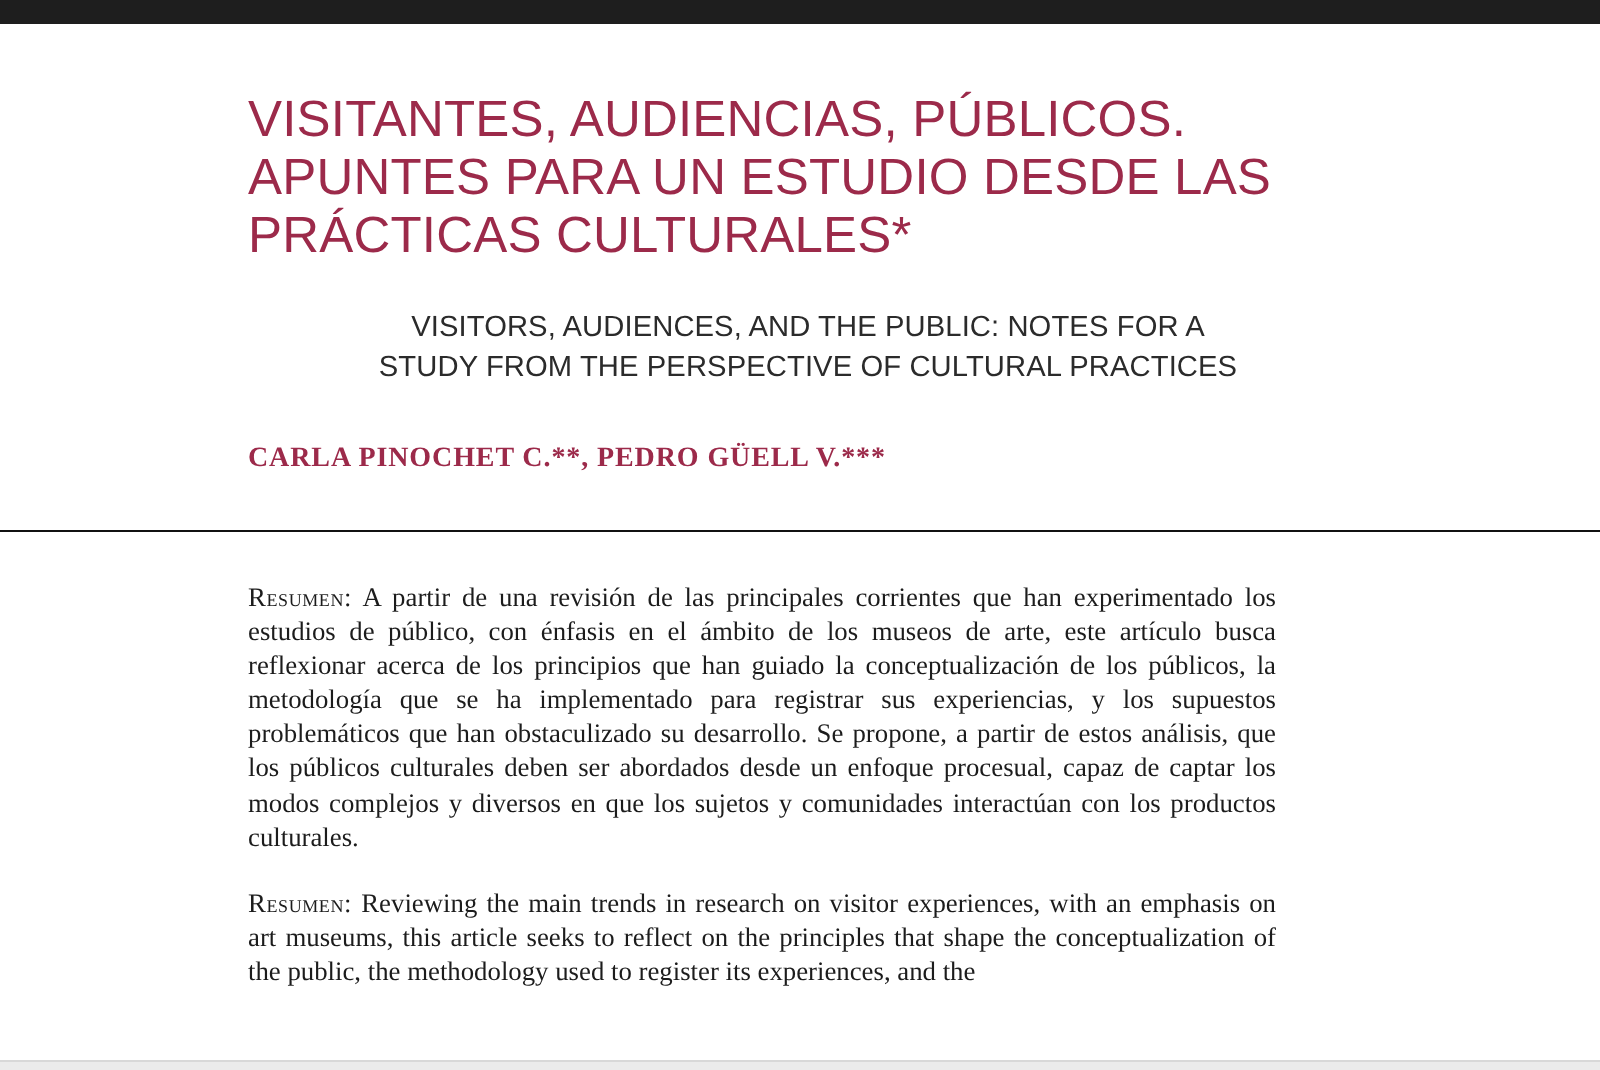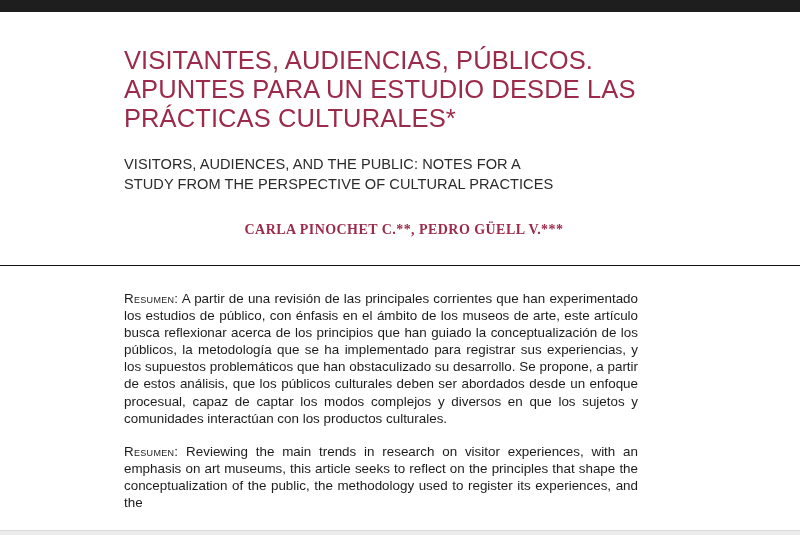--- a/index.html
+++ b/index.html
@@ -54,31 +54,31 @@
 
   #article-subtitle {
     font-family: "Liberation Sans", sans-serif;
     font-size: 14.6px;
     line-height: 19.5px;
     font-weight: 400;
     letter-spacing: 0.05px;
     color: #2b2b2b;
     margin: 22px 0 0 0;
     white-space: pre-line;
+    text-align: center;
   }
 
   #author-line {
     font-family: "Liberation Serif", serif;
     font-size: 14px;
     font-weight: 700;
     font-variant: small-caps;
     letter-spacing: 0.45px;
     color: #9c2a4a;
     margin: 28px 0 0 0;
-    text-align: center;
   }
 
   
   #header-rule {
     position: absolute;
     top: 253px;
     left: 0;
     width: 800px;
     height: 0;
     border-top: 1.4px solid #111111;
@@ -86,21 +86,21 @@
 
   
   #abstract-column {
     position: absolute;
     top: 278px;
     left: 124px;
     width: 514px;
   }
 
   .abstract-para {
-    font-family: Liberation Sans, sans-serif;
+    font-family: Liberation Serif, serif;
     font-size: 13.4px;
     line-height: 17.1px;
     color: #1c1c1c;
     text-align: justify;
     text-justify: inter-word;
     margin: 0 0 16px 0;
     hyphens: manual;
   }
 
   .lead-label {

